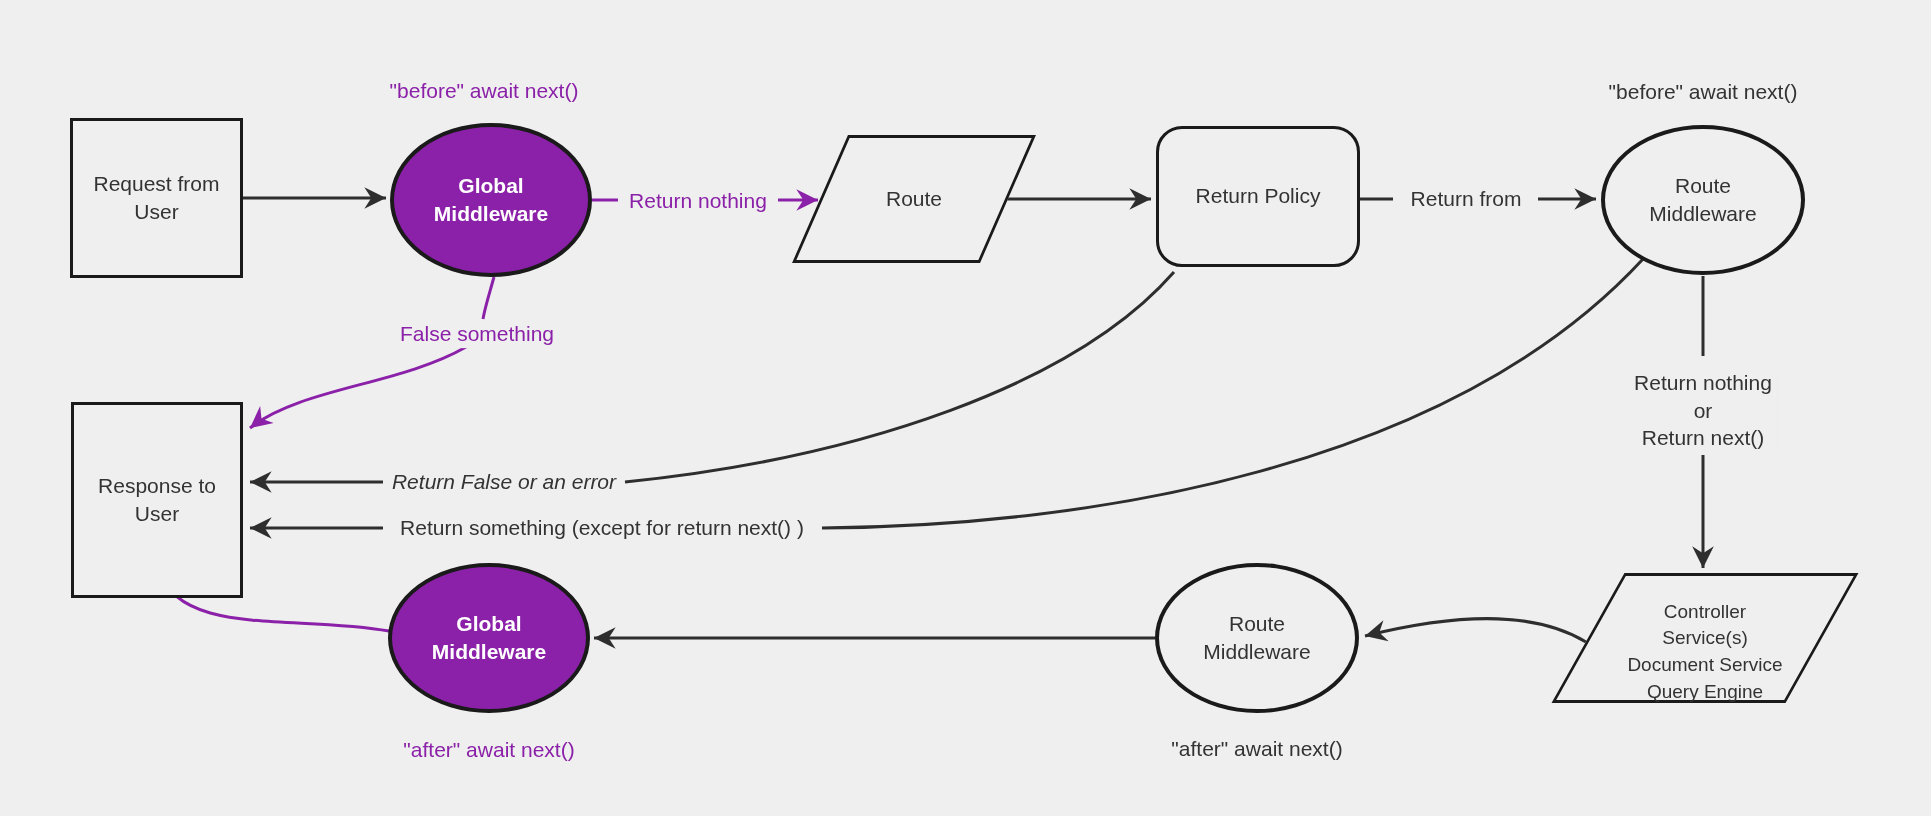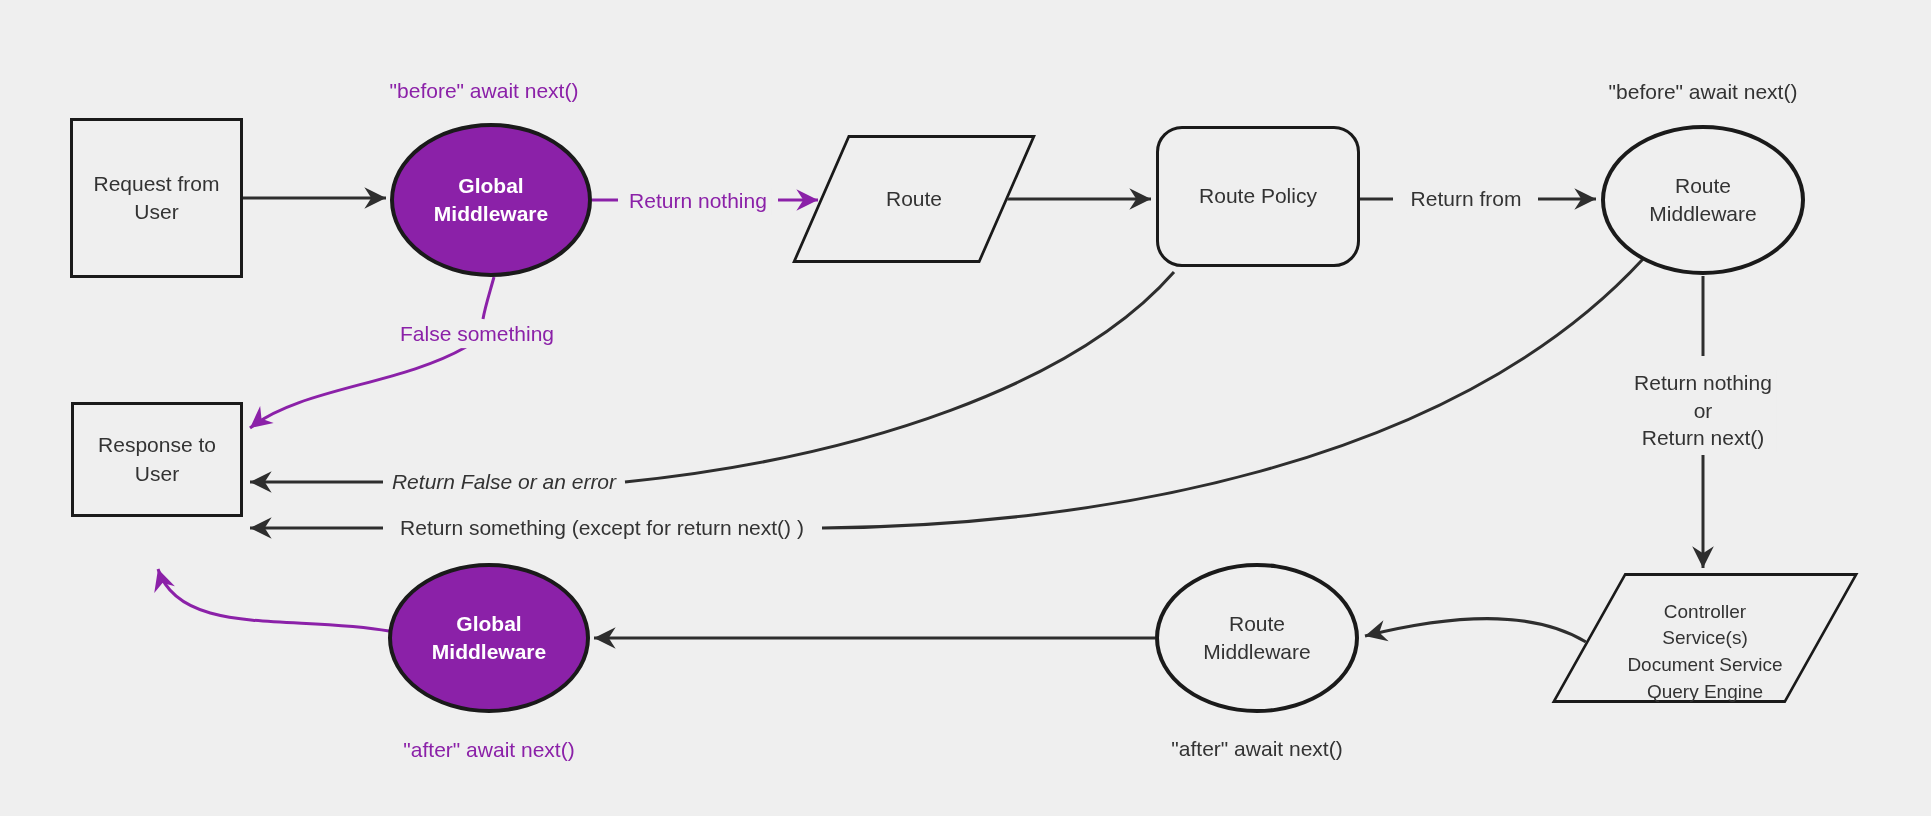--- a/index.html
+++ b/index.html
@@ -89,21 +89,21 @@
     <span class="node-label">Global
 Middleware</span>
   </div>
 
   <div class="para" style="left:820px;top:135px;width:188px;height:128px;transform:skewX(-23.6deg);"></div>
   <div class="para-label" style="left:834px;top:135px;width:160px;height:128px;">
     <span class="node-label">Route</span>
   </div>
 
   <div class="node rounded" style="left:1156px;top:126px;width:204px;height:141px;">
-    <span class="node-label">Route Policy</span>
+    <span class="node-label">Return Policy</span>
   </div>
 
   <div class="node ellipse" style="left:1601px;top:125px;width:204px;height:150px;">
     <span class="node-label">Route
 Middleware</span>
   </div>
 
   <div class="para" style="left:1588px;top:573px;width:234px;height:130px;transform:skewX(-29.3deg);"></div>
   <div class="para-label small-text" style="left:1588px;top:573px;width:234px;height:158px;">
     <span class="node-label">Controller
@@ -115,21 +115,21 @@
   <div class="node ellipse" style="left:1155px;top:563px;width:204px;height:150px;">
     <span class="node-label">Route
 Middleware</span>
   </div>
 
   <div class="node ellipse purple" style="left:388px;top:563px;width:202px;height:150px;">
     <span class="node-label">Global
 Middleware</span>
   </div>
 
-  <div class="node rect" style="left:71px;top:402px;width:172px;height:115px;">
+  <div class="node rect" style="left:71px;top:402px;width:172px;height:196px;">
     <span class="node-label">Response to
 User</span>
   </div>
 
   <div class="free-label purple-text" style="left:484px;top:91px;">"before" await next()</div>
 
   <div class="free-label" style="left:1703px;top:92px;">"before" await next()</div>
 
   <div class="edge-label purple-text" style="left:698px;top:201px;">Return nothing</div>
 

